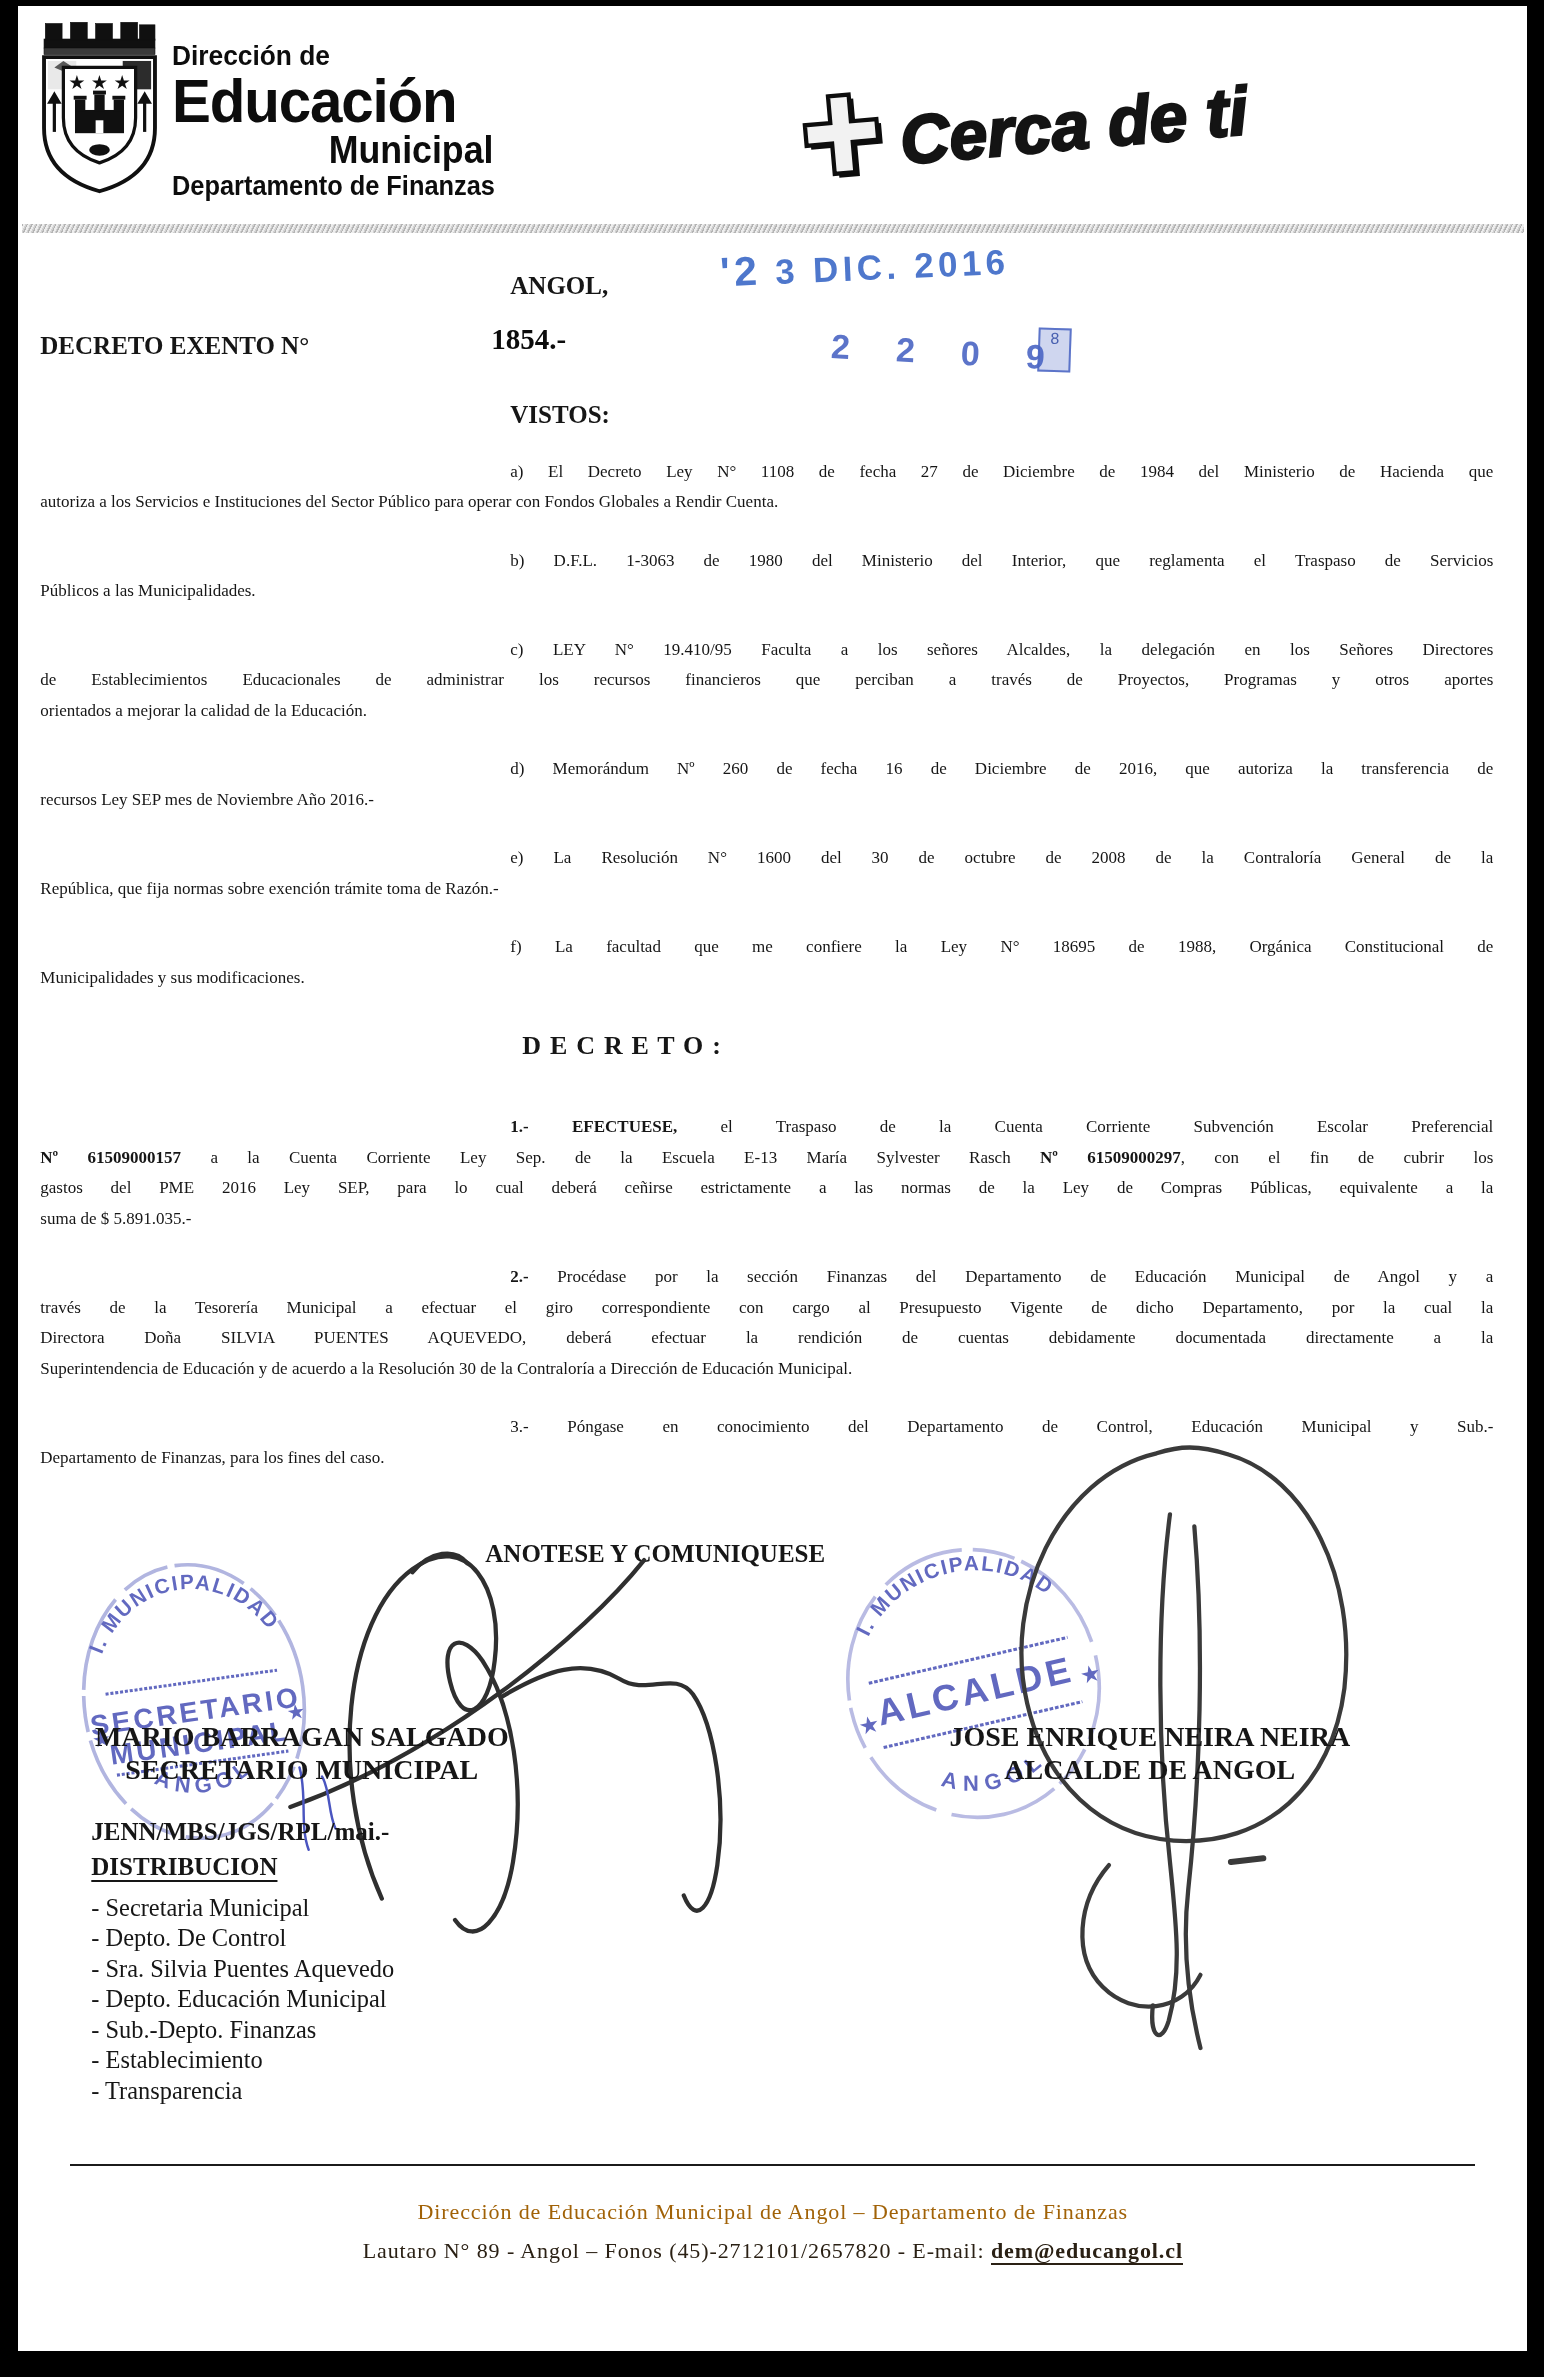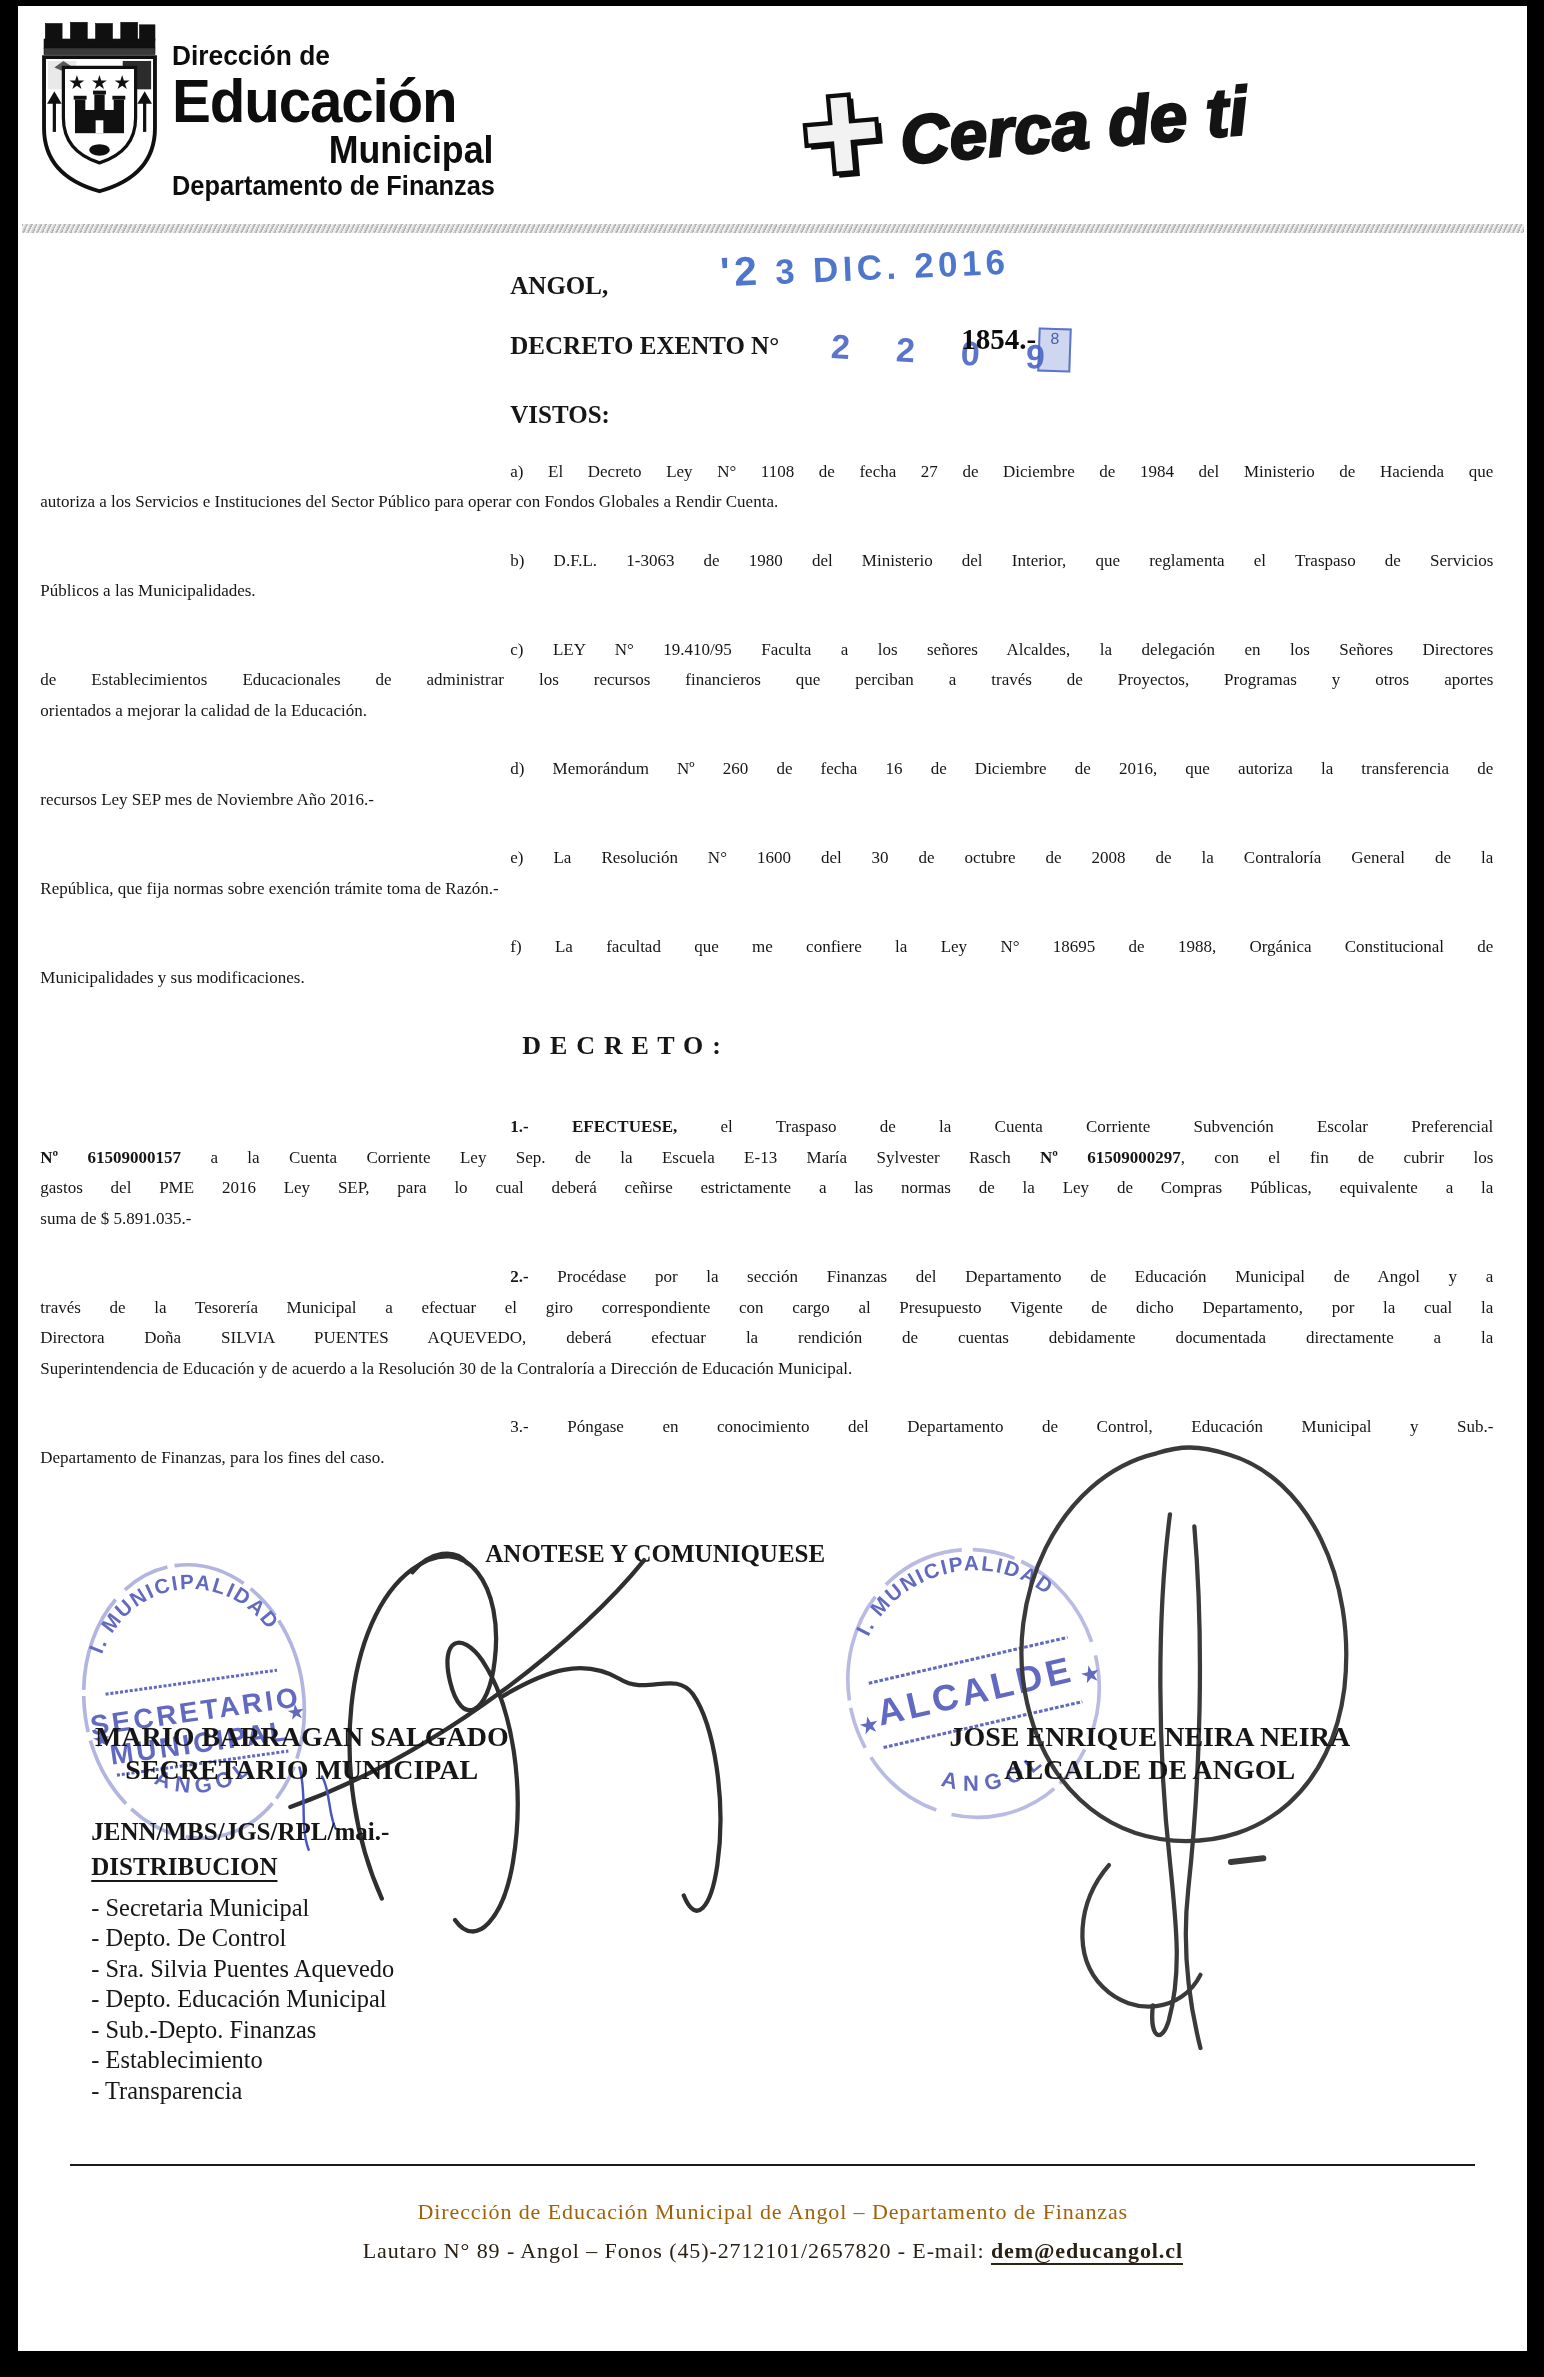--- a/index.html
+++ b/index.html
@@ -14,21 +14,21 @@
   .h2{font-size:62px;line-height:61px;letter-spacing:-1.2px;}
   .h3{font-size:38px;line-height:39px;text-align:right;width:342px;}
   .h4{font-size:27px;line-height:32px;}
   .slogan{position:absolute;left:756px;top:67px;width:512px;height:146px;}
   .divider{height:8.5px;margin:0 3.7px;background:repeating-linear-gradient(115deg,#9a9a9a 0 1.2px,#e8e8e8 1.2px 3.1px,#c2c2c2 3.1px 4.3px);opacity:.75;}
   
   .col{padding:0 34px 0 22px;}
   .row{position:relative;}
   .b40{font-weight:bold;font-size:25px;}
   .angol{margin-top:39px;margin-left:470px;}
-  .decrow{margin-top:32px;margin-left:470px;height:34px;}
+  .decrow{margin-top:32px;height:34px;}
   .typednum{position:absolute;left:451px;top:-8.5px;font-weight:bold;font-size:29px;color:#0c0c0c;}
   .vistos{margin-top:35px;margin-left:470px;}
   .para{margin-top:28px;}
   .line{font-size:17px;line-height:30.5px;white-space:normal;}
   .j{text-align:justify;text-align-last:justify;}
   .ind{padding-left:470px;}
   .last{text-align:left;}
   .dech{margin-top:38px;margin-left:482px;font-weight:bold;font-size:26px;letter-spacing:1.2px;}
   .p1{margin-top:51px;}
   

